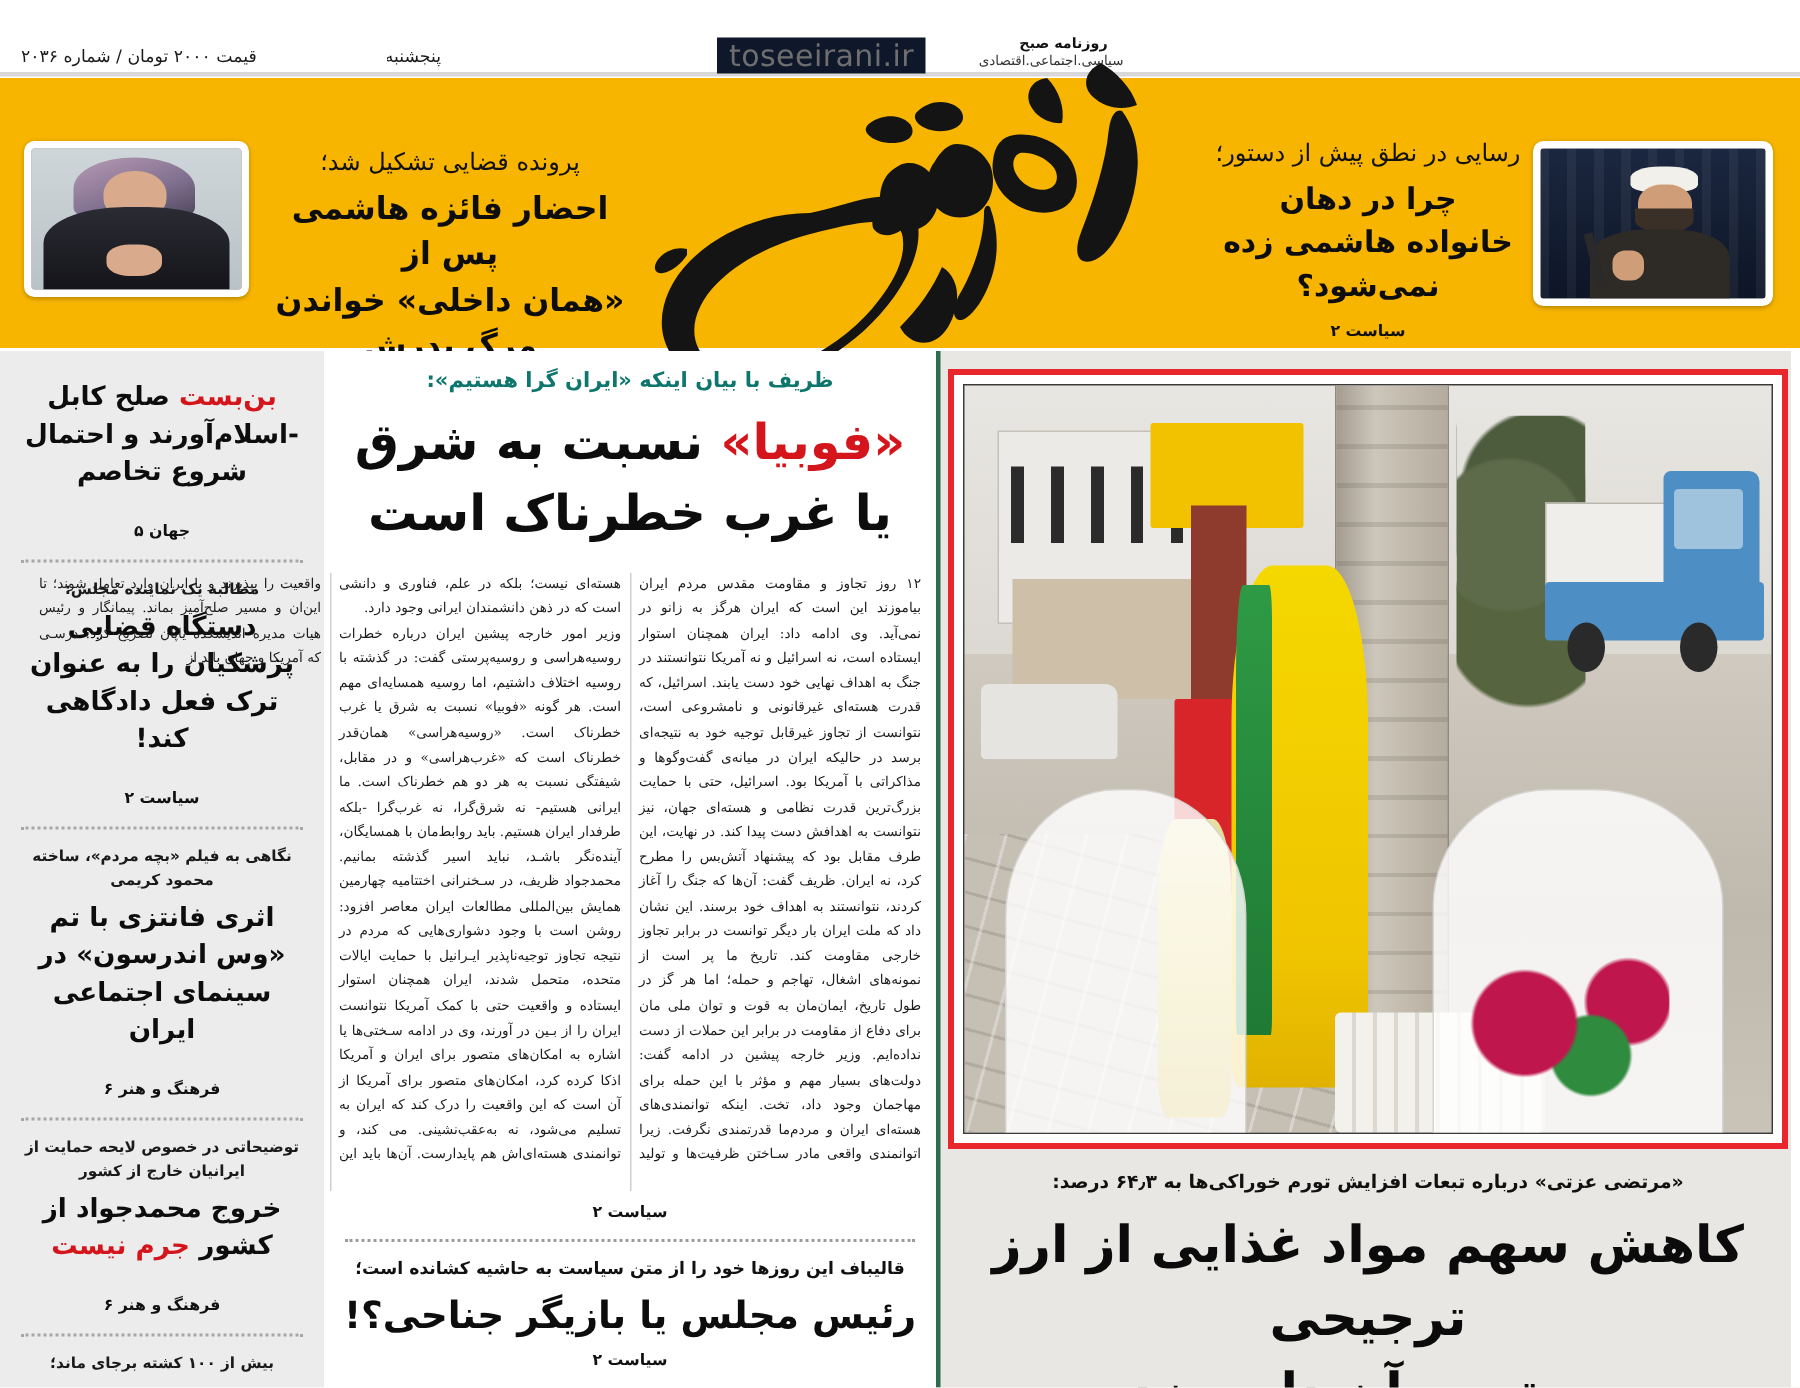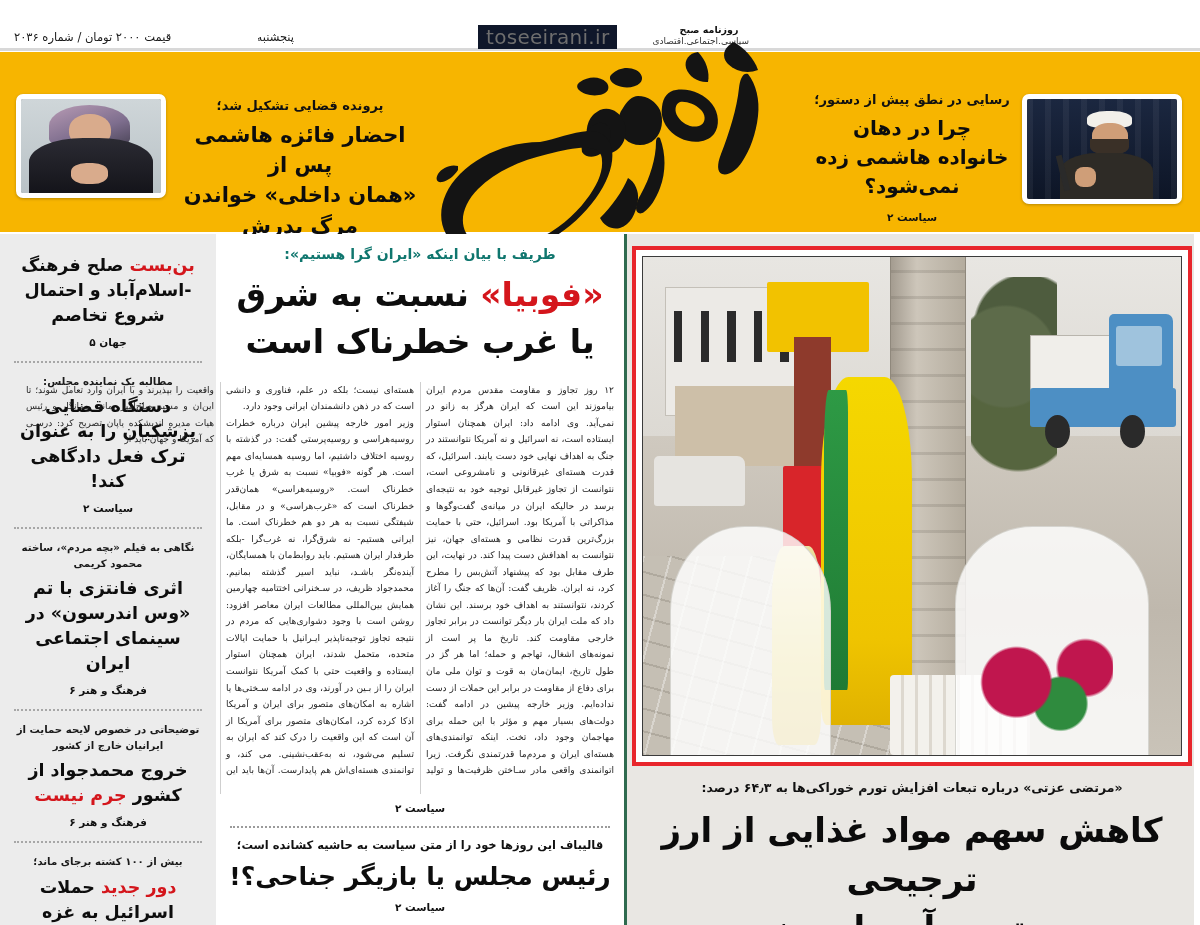--- a/index.html
+++ b/index.html
@@ -61,21 +61,21 @@
     position: absolute; border: 5px solid #ffffff; border-radius: 7px;
     overflow: hidden; background: #8a8a8a;
     box-shadow: 0 1px 3px rgba(0,0,0,.25);
   }
   .photo-left  { top: 42px; left: 16px;  width: 150px; height: 104px; }
   .photo-right { top: 42px; left: 1022px; width: 160px; height: 110px; }
 
   .banner-block { position: absolute; direction: rtl; text-align: center; }
   .bb-left  { top: 44px; left: 180px; width: 240px; }
   .bb-right { top: 38px; left: 806px; width: 212px; }
-  .bb-kicker { font-size: 13px; font-weight: 700; color: #111; line-height:1.5;
+  .bb-kicker { font-size: 16px; font-weight: 400; color: #111; line-height:1.5;
                letter-spacing: -0.2px; }
   .bb-head  { font-size: 21px; font-weight: 800; color: #0d0d0d;
               line-height: 1.45; letter-spacing: -0.5px; margin-top: 4px; }
   .bb-sec   { font-size: 10.5px; font-weight: 700; color: #111; margin-top: 10px; }
   .bb-right .bb-head { font-size: 20px; }
 
   
   .main { position: absolute; top: 234px; left: 0; width: 1200px; height: 691px; }
 
   
@@ -86,21 +86,21 @@
   .side-item { text-align: center; padding: 4px 0 6px; }
   .side-kicker {
     font-size: 10.2px; font-weight: 700; color: #1a1a1a; line-height: 1.55;
     letter-spacing: -0.2px;
   }
   .side-head {
     font-size: 17.5px; font-weight: 800; color: #0d0d0d; line-height: 1.42;
     margin-top: 5px; letter-spacing: -0.5px;
   }
   .side-head .hl { color: #d4161c; }
-  .side-sec { font-size: 10.5px; font-weight: 700; color: #111; margin-top: 8px; }
+  .side-sec { font-size: 10.5px; font-weight: 700; color: #111; margin-top: 20px; }
   .side-sep {
     height: 0; border-top: 2.5px dotted #9b9b9b; margin: 7px 2px;
     opacity: .85;
   }
 
   
   .center {
     position: absolute; top: 0; left: 220px; width: 400px; height: 691px;
     background: #fff; padding: 6px 6px 0 6px; direction: rtl;
   }
@@ -344,21 +344,21 @@
       <div class="bb-head" style="margin-top:0">خانواده هاشمی زده نمی‌شود؟</div>
       <div class="bb-sec">سیاست ۲</div>
     </div>
   </div>
 
   <div class="main">
 
     <div class="sidebar">
 
       <div class="side-item">
-        <div class="side-head"><span class="hl">بن‌بست</span><span> صلح فرهنگ -اسلام‌آباد و احتمال شروع تخاصم</span></div>
+        <div class="side-head"><span class="hl">بن‌بست</span><span> صلح کابل -اسلام‌آورند و احتمال شروع تخاصم</span></div>
         <div class="side-sec">جهان ۵</div>
       </div>
       <div class="side-sep"></div>
 
       <div class="side-item">
         <div class="side-kicker">مطالبه یک نماینده مجلس:</div>
         <div class="side-head"><span>دستگاه قضایی پزشکیان را به عنوان ترک فعل دادگاهی کند!</span></div>
         <div class="side-sec">سیاست ۲</div>
       </div>
       <div class="side-sep"></div>

